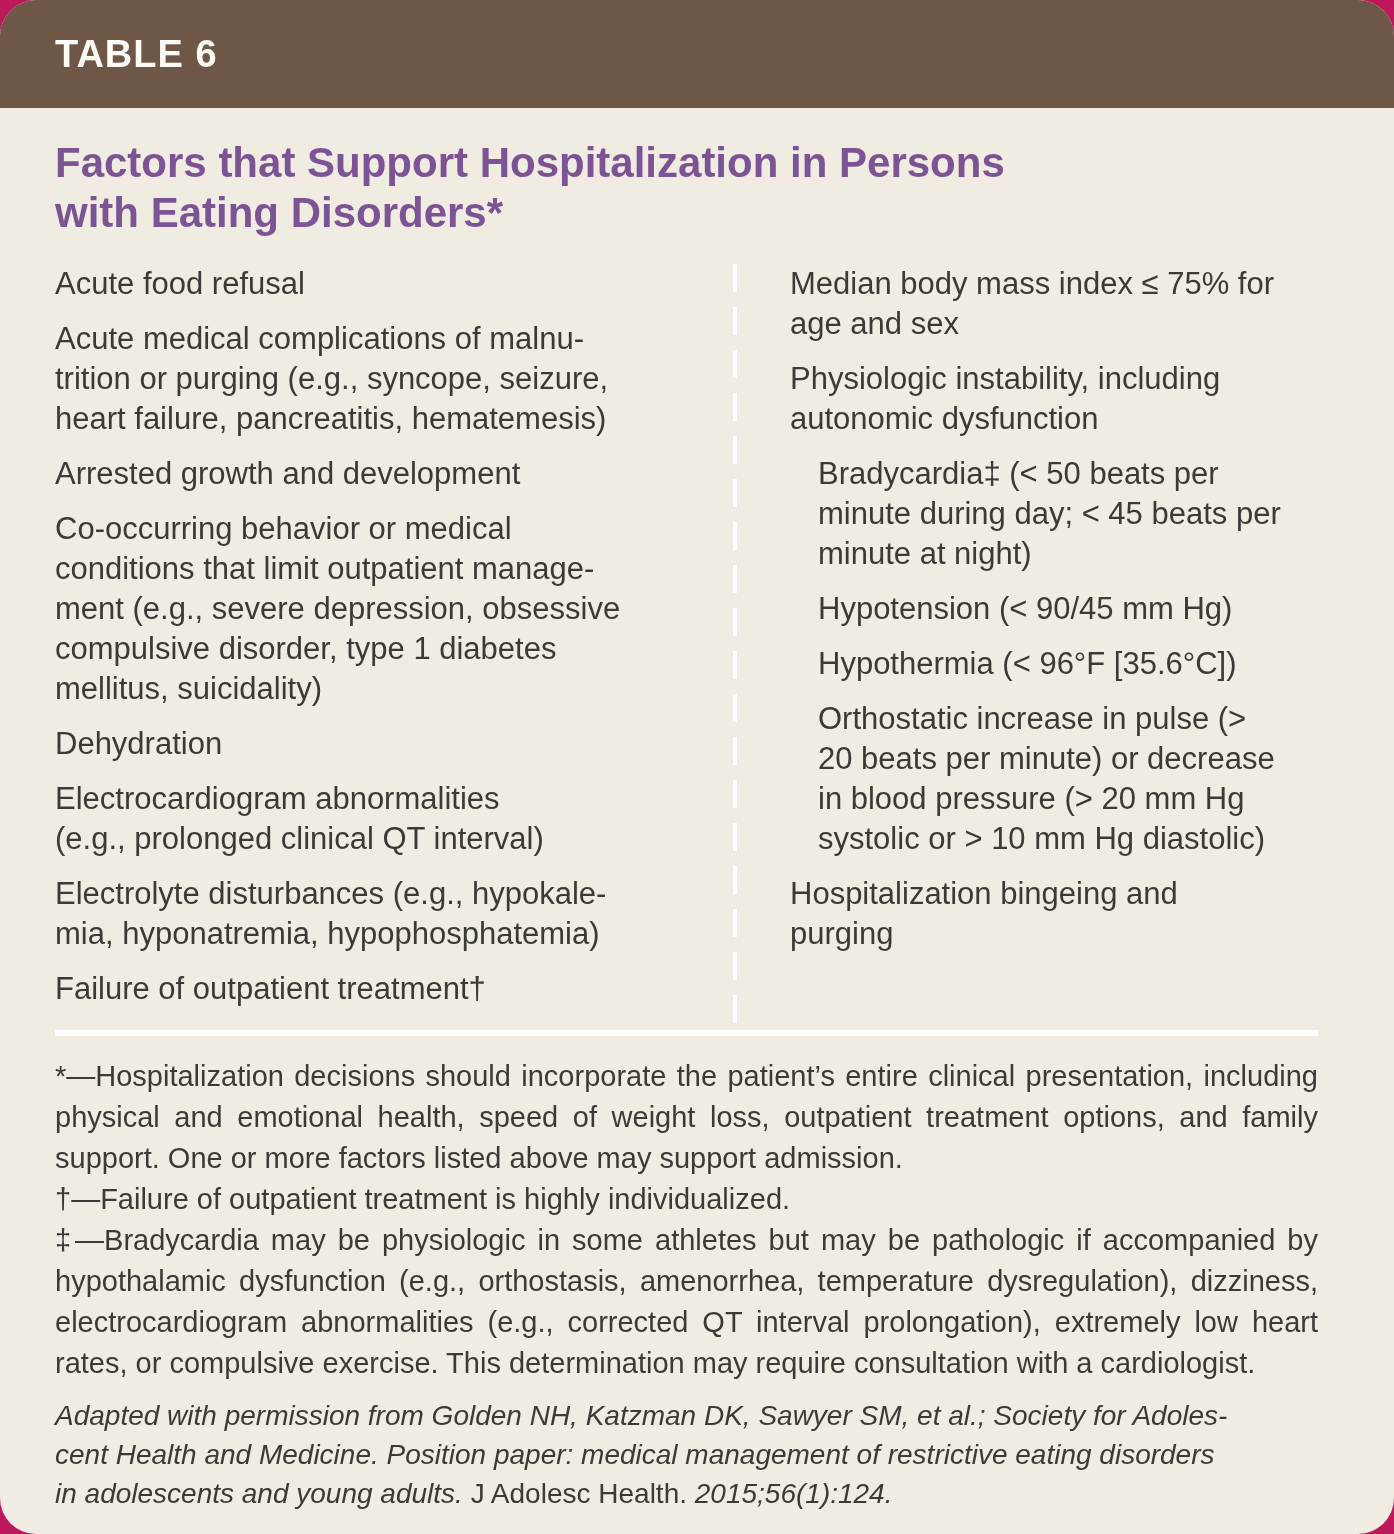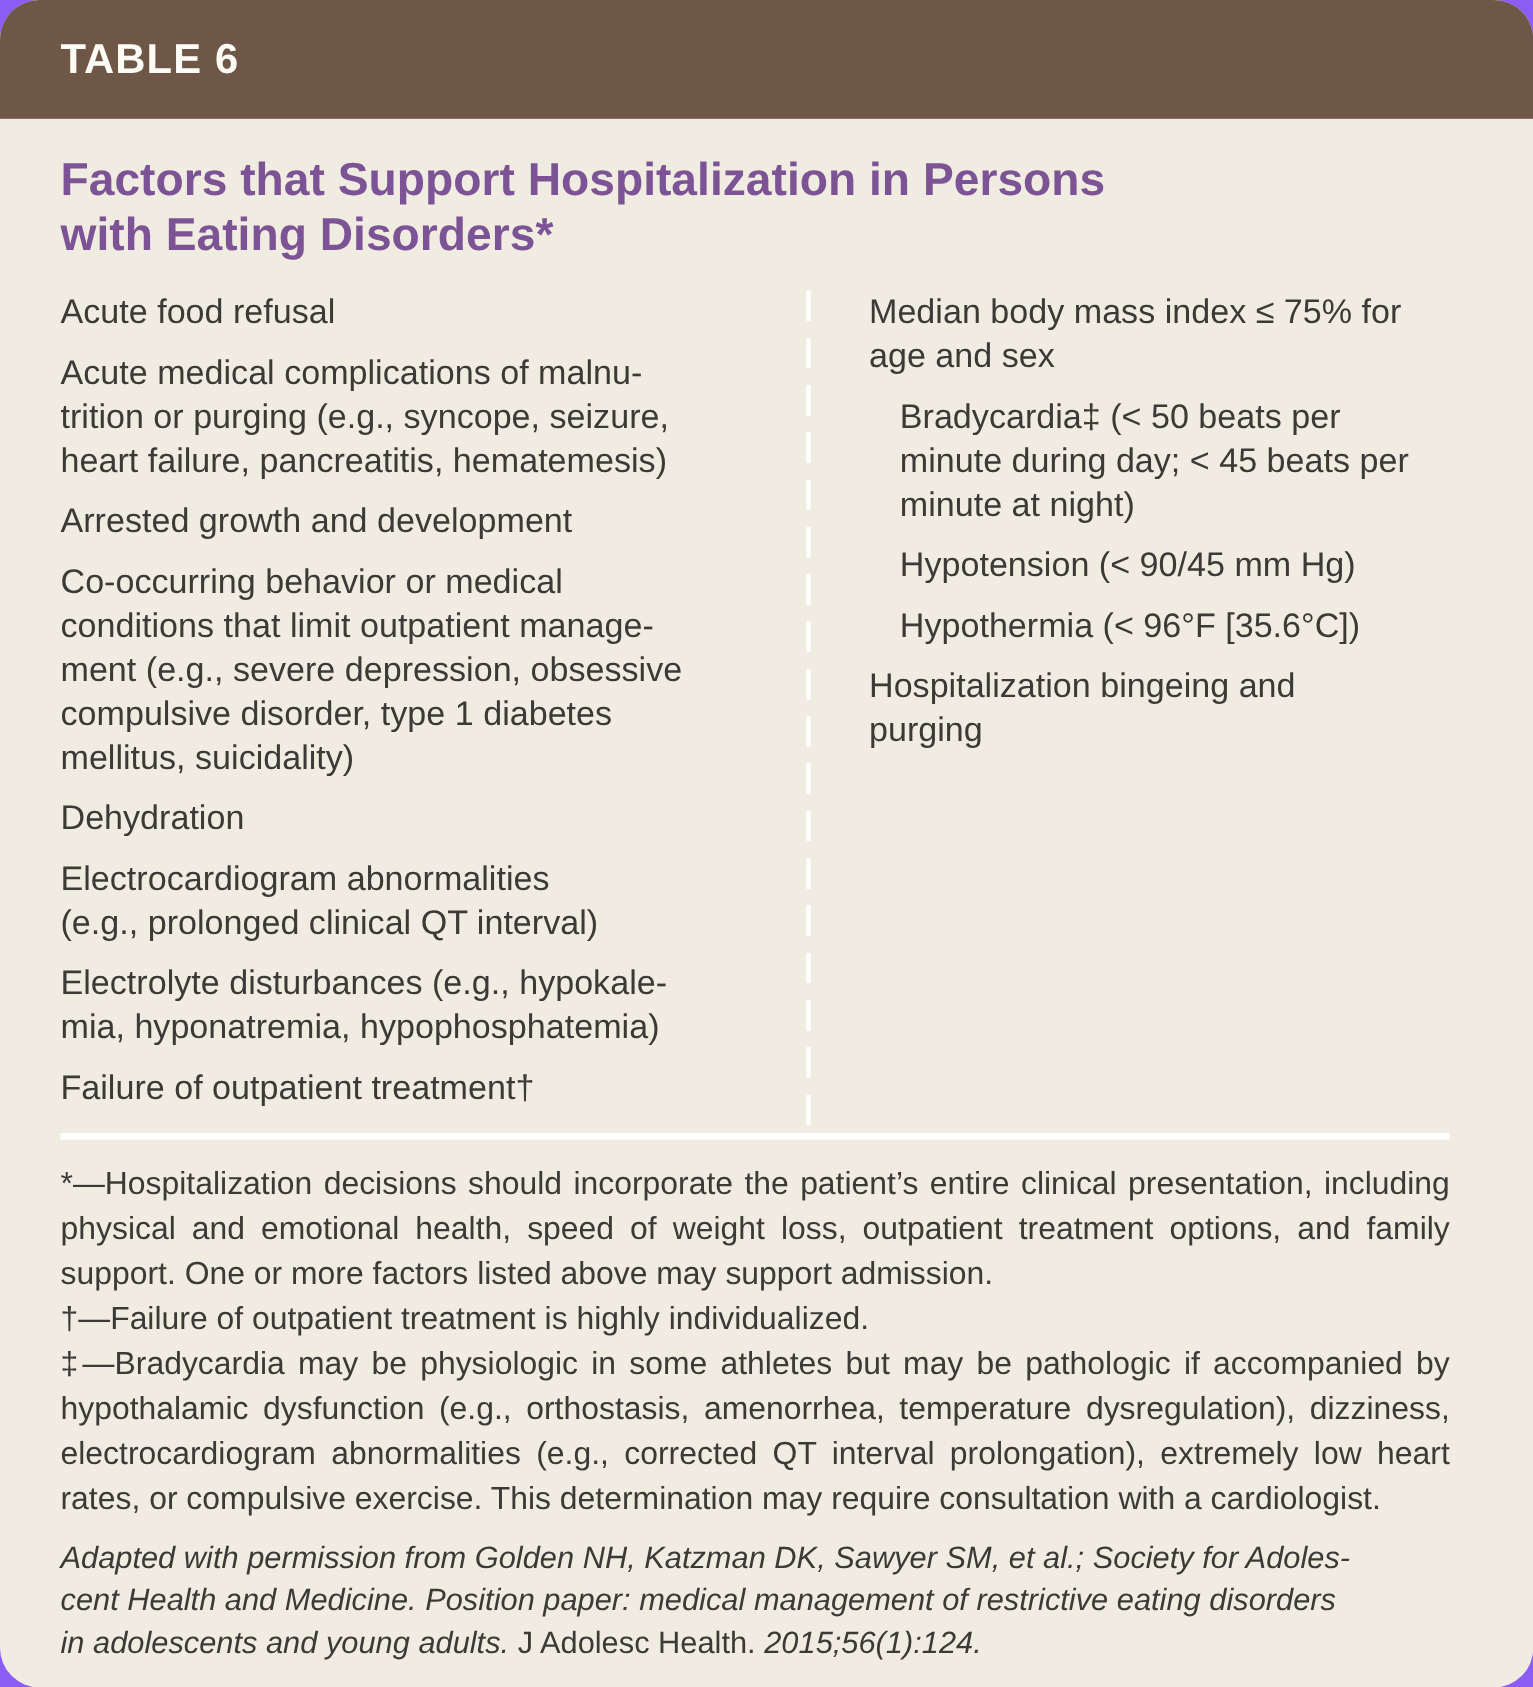--- a/index.html
+++ b/index.html
@@ -5,21 +5,21 @@
   html, body {
     margin: 0;
     padding: 0;
     background: #ffffff;
     font-family: "Liberation Sans", sans-serif;
   }
   .page {
     width: 1394px;
     height: 1534px;
     position: relative;
-    background: #8b5cf6;
+    background: #be185d;
   }
   .card {
     position: absolute;
     inset: 0;
     background: #F1ECE1;
     border-radius: 36px;
     overflow: hidden;
   }
   .card-header {
     height: 108px;
@@ -147,25 +147,31 @@
           <p class="item">Electrolyte disturbances (e.g., hypokale-
 mia, hyponatremia, hypophosphatemia)</p>
           <p class="item">Failure of outpatient treatment†</p>
         </div>
 
         <div class="divider"></div>
 
         <div class="col col-right">
           <p class="item">Median body mass index ≤ 75% for
 age and sex</p>
+          <p class="item">Physiologic instability, including
+autonomic dysfunction</p>
           <p class="item sub">Bradycardia‡ (&lt; 50 beats per
 minute during day; &lt; 45 beats per
 minute at night)</p>
           <p class="item sub">Hypotension (&lt; 90/45 mm Hg)</p>
           <p class="item sub">Hypothermia (&lt; 96°F [35.6°C])</p>
+          <p class="item sub">Orthostatic increase in pulse (&gt;
+20 beats per minute) or decrease
+in blood pressure (&gt; 20 mm Hg
+systolic or &gt; 10 mm Hg diastolic)</p>
           <p class="item">Hospitalization bingeing and
 purging</p>
         </div>
 
       </div>
 
       <div class="rule"></div>
 
       <div class="footnotes">
         <p class="footnote">*—Hospitalization decisions should incorporate the patient’s entire clinical presentation, including physical and emotional health, speed of weight loss, outpatient treatment options, and family support. One or more factors listed above may support admission.</p>

